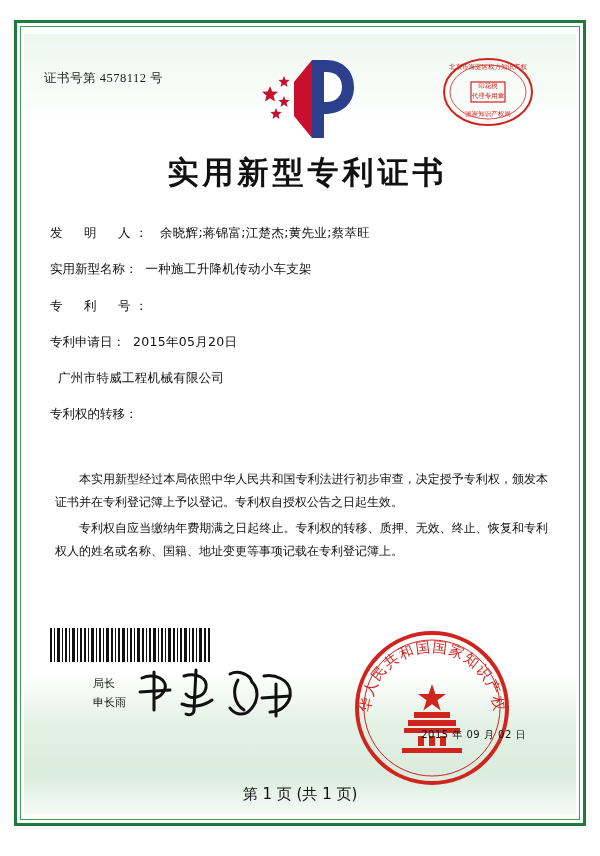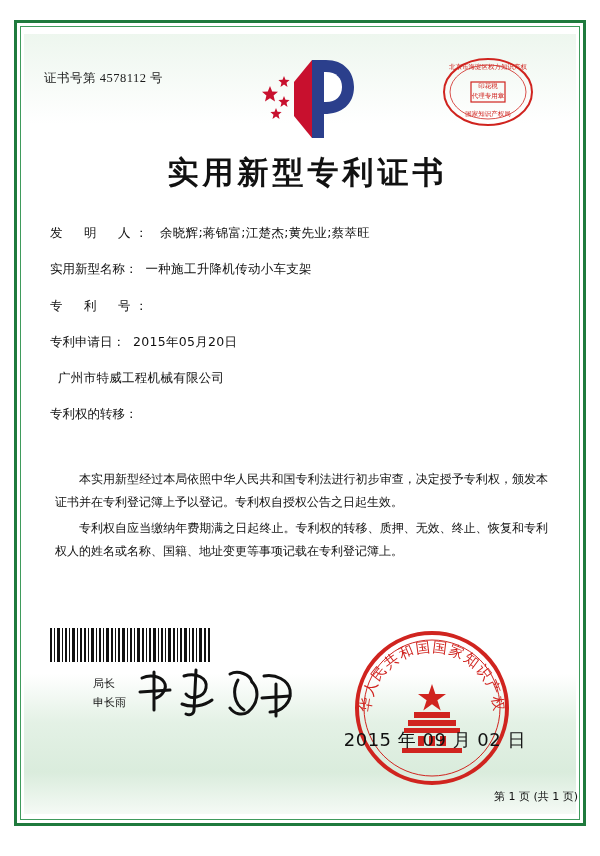--- a/index.html
+++ b/index.html
@@ -173,32 +173,32 @@
     left: 330px;
     top: 600px;
     width: 160px;
     height: 160px;
   }
 
   .seal-date {
     position: absolute;
     right: 52px;
     top: 700px;
-    font-size: 18px;
+    font-size: 10px;
     color: #111111;
     letter-spacing: 0.5px;
   }
 
   .page-footer {
     position: absolute;
     left: 0;
     right: 0;
     bottom: 14px;
-    text-align: right;
-    font-size: 11px;
+    text-align: center;
+    font-size: 15px;
     color: #111111;
   }
 
   
   .watermark-band {
     position: absolute;
     left: 24px;
     right: 24px;
     bottom: 42px;
     height: 140px;

